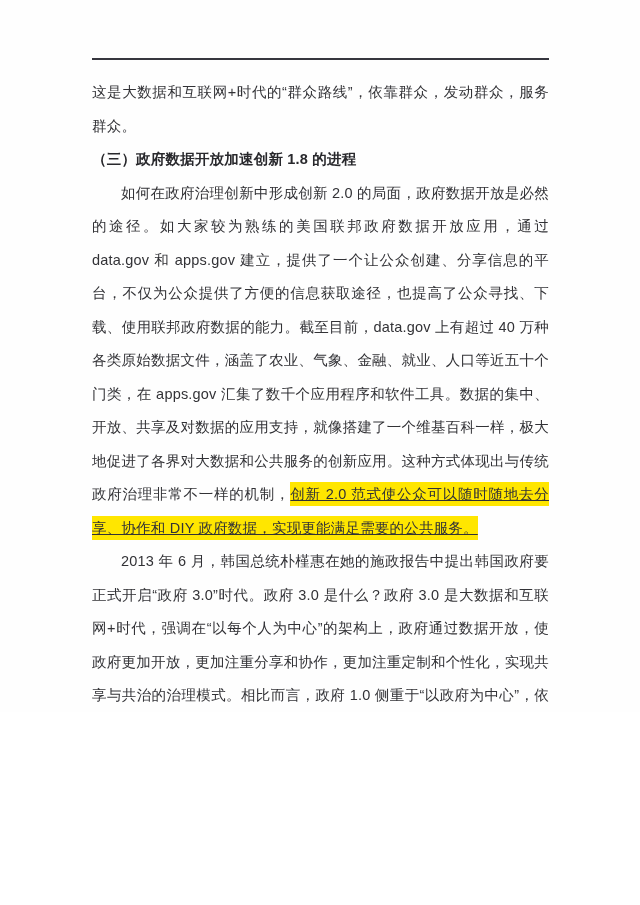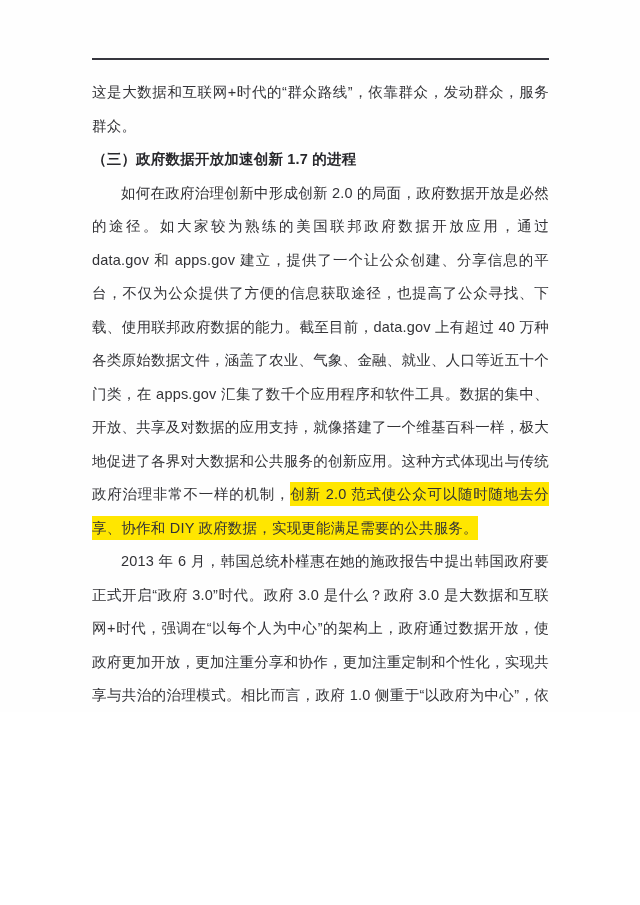--- a/index.html
+++ b/index.html
@@ -42,20 +42,21 @@
     font-weight: bold;
     color: #28282c;
     text-align: left;
   }
   .doc-body p.indent {
     text-indent: 2em;
   }
   .highlight {
     background: var(--hl, #ffe600);
     padding: 4px 0;
+    text-decoration: underline;
   }
   .page-number {
     position: absolute;
     left: 272px;
     top: 819px;
     width: 30px;
     text-align: center;
     font-size: 14px;
     color: #737373;
   }
@@ -97,21 +98,21 @@
 </style>
 </head>
 <body>
 
 <div class="page">
 
   <div class="header-rule"></div>
 
   <div class="doc-body">
       <p class="body"><span>这是大数据和互联网+时代的“群众路线”，依靠群众，发动群众，服务群众。</span></p>
-      <p class="heading"><span>（三）政府数据开放加速创新 1.7 的进程</span></p>
+      <p class="heading"><span>（三）政府数据开放加速创新 1.8 的进程</span></p>
       <p class="body indent"><span>如何在政府治理创新中形成创新 2.0 的局面，政府数据开放是必然的途径。如大家较为熟练的美国联邦政府数据开放应用，通过 data.gov 和 apps.gov 建立，提供了一个让公众创建、分享信息的平台，不仅为公众提供了方便的信息获取途径，也提高了公众寻找、下载、使用联邦政府数据的能力。截至目前，data.gov 上有超过 40 万种各类原始数据文件，涵盖了农业、气象、金融、就业、人口等近五十个门类，在 apps.gov 汇集了数千个应用程序和软件工具。数据的集中、开放、共享及对数据的应用支持，就像搭建了一个维基百科一样，极大地促进了各界对大数据和公共服务的创新应用。这种方式体现出与传统政府治理非常不一样的机制，</span><span class="highlight">创新 2.0 范式使公众可以随时随地去分享、协作和 DIY 政府数据，实现更能满足需要的公共服务。</span></p>
       <p class="body indent"><span>2013 年 6 月，韩国总统朴槿惠在她的施政报告中提出韩国政府要正式开启“政府 3.0”时代。政府 3.0 是什么？政府 3.0 是大数据和互联网+时代，强调在“以每个人为中心”的架构上，政府通过数据开放，使政府更加开放，更加注重分享和协作，更加注重定制和个性化，实现共享与共治的治理模式。相比而言，政府 1.0 侧重于“以政府为中心”，依托政府网站，单纯地以提供信息为主，政府在公共事务中扮演较为单一和主导性的角色。政府 2.0 则侧重于“以公众为中心”，依托社交媒体，政府更加主动信息公开，吸纳外部的交流与互动。共享与共治的政府 3.0 模式如同之前提到的“微博打拐”一样，这种共治的模式随着政府数据的进一步开放，越来越成为一种创新的趋势。政府自身的专业能力及体制机制方面的因素越来越不足以应对快速产生的各类政务大数据，政府数据的开发和使用，</span></p>
     </div>
 
   <div class="page-number">40</div>
 
   <div class="logo">
     <div class="logo-squares">
       <span class="logo-square">A</span>
       <span class="logo-square">D</span>

